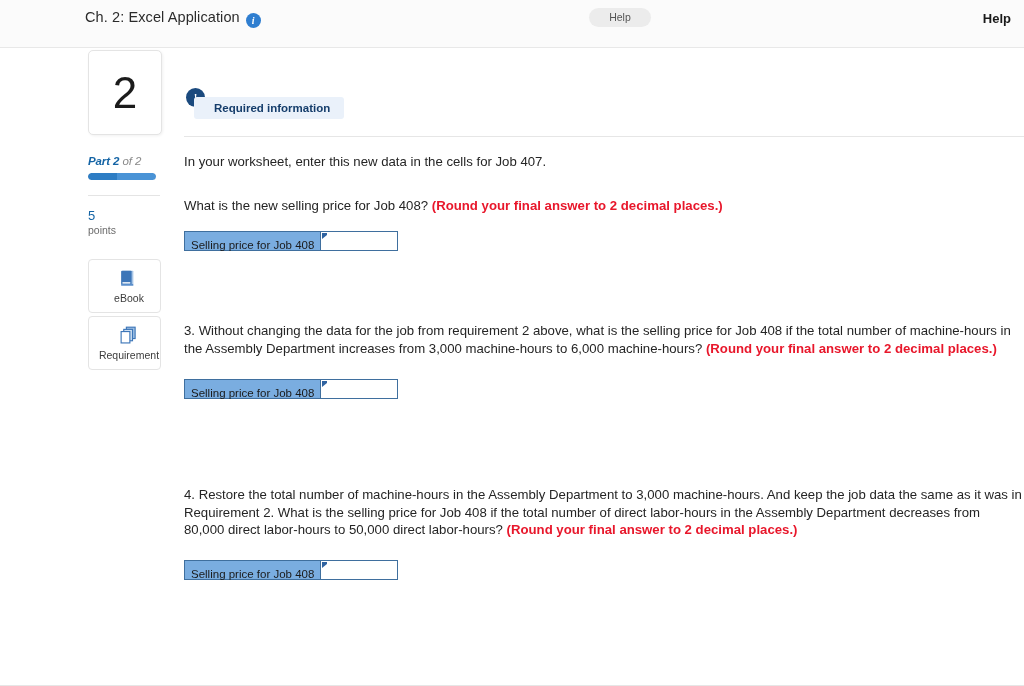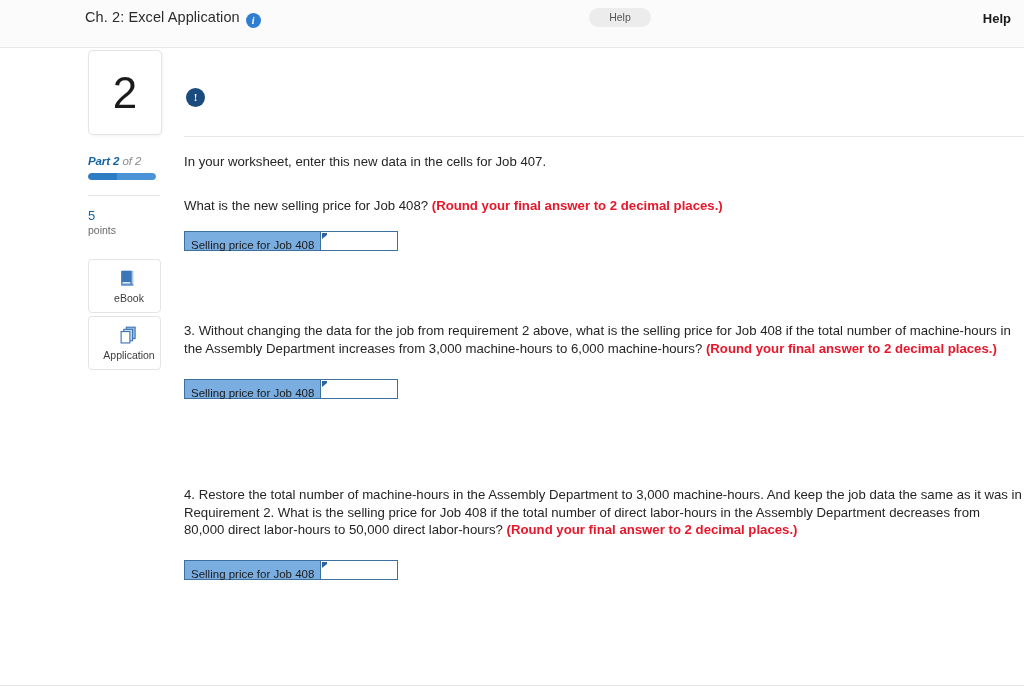--- a/index.html
+++ b/index.html
@@ -334,30 +334,31 @@
         <div class="tool-label">eBook</div>
       </div>
 
 
       <div class="tool-btn">
         <svg class="tool-icon" viewBox="0 0 24 24">
           <rect x="9" y="2.5" width="10" height="13" fill="#9dbfe4" stroke="#3d76b8" stroke-width="1.3"></rect>
           <rect x="6" y="5" width="10" height="13" fill="#cfe0f2" stroke="#3d76b8" stroke-width="1.3"></rect>
           <rect x="3" y="7.5" width="10" height="13" fill="#ffffff" stroke="#3d76b8" stroke-width="1.3"></rect>
         </svg>
-        <div class="tool-label">Application</div>
+        <div class="tool-label">Requirement</div>
       </div>
 
     </div>
   </div>
 
   <div class="content">
 
     <div class="req-row">
       <div class="req-badge-icon">!</div>
+      <div class="req-pill">Required information</div>
       <div class="hr-line"></div>
     </div>
 
     <div class="qblock" style="top:103px;">
       <div class="qtext">
         <span>In your worksheet, enter this new data in the cells for Job 407.</span>
       </div>
       <div class="qtext">
         <span>What is the new selling price for Job 408? </span><span class="hl-red">(Round your final answer to 2 decimal places.)</span>
       </div>

